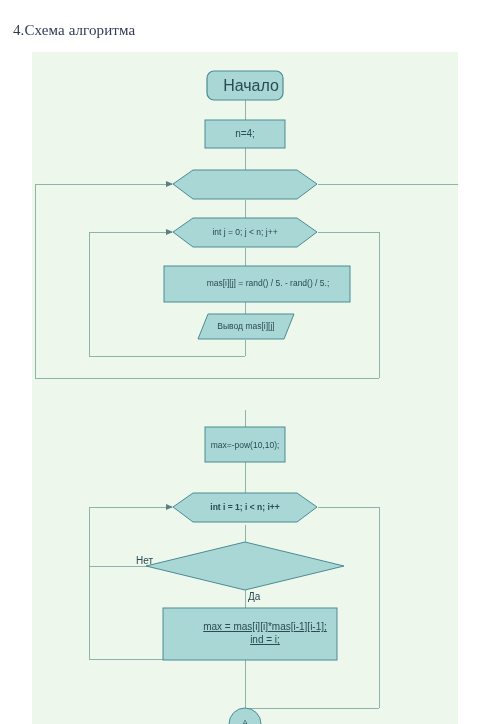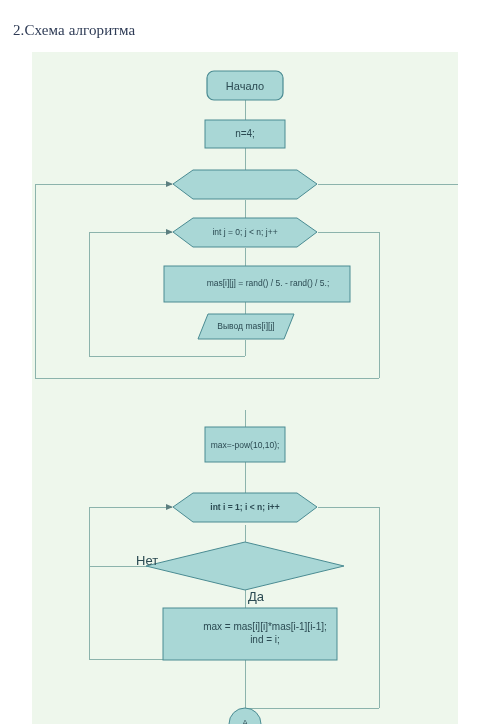--- a/index.html
+++ b/index.html
@@ -50,34 +50,34 @@
   .node-label {
     position: absolute;
     color: #2b4a52;
     font-size: 8.5px;
     line-height: 11px;
     text-align: center;
     white-space: pre;
     pointer-events: none;
   }
   .node-label.big   { font-size: 10px;  line-height: 13px; }
-  .node-label.start { font-size: 11px;  line-height: 14px; }
+  .node-label.start { font-size: 16px;  line-height: 14px; padding-left: 6px; }
   .edge-label {
     position: absolute;
     color: #2b4a52;
-    font-size: 13px;
+    font-size: 10px;
     line-height: 9px;
     white-space: nowrap;
     pointer-events: none;
   }
 </style>
 </head>
 <body>
 
-<div id="page-title">2.Схема алгоритма</div>
+<div id="page-title">4.Схема алгоритма</div>
 
 <div id="flow-canvas">
 
   <svg id="flow-svg" viewBox="0 0 426 672" xmlns="http://www.w3.org/2000/svg">
     <defs>
       <marker id="arrow" markerWidth="7" markerHeight="7" refX="6" refY="3" orient="auto" markerUnits="userSpaceOnUse">
         <path d="M0,0 L7,3 L0,6 z" fill="#5c7f80"></path>
       </marker>
     </defs>
 
@@ -161,21 +161,21 @@
 
   <div class="node-label" style="left:132px; top:226px; width:208px;">mas[i][j] = rand() / 5. - rand() / 5.;</div>
 
   <div class="node-label" style="left:166px; top:269px; width:96px;">Вывод mas[i][j]</div>
 
   <div class="node-label" style="left:168px; top:388px; width:90px;">max=-pow(10,10);</div>
 
   <div class="node-label" style="left:141px; top:450px; width:144px;font-weight:bold;">int i = 1; i &lt; n; i++</div>
 
 
-  <div class="node-label big" style="left:131px; top:568px; width:204px;">max = mas[i][i]*mas[i-1][i-1];
+  <div class="node-label big" style="left:131px; top:568px; width:204px;text-decoration:underline;">max = mas[i][i]*mas[i-1][i-1];
 ind = i;</div>
 
   <div class="node-label" style="left:197px; top:666px; width:32px;">A</div>
 
   <div class="edge-label" style="left:104px; top:504px;">Нет</div>
 
   <div class="edge-label" style="left:216px; top:540px;">Да</div>
 
 </div>
 

